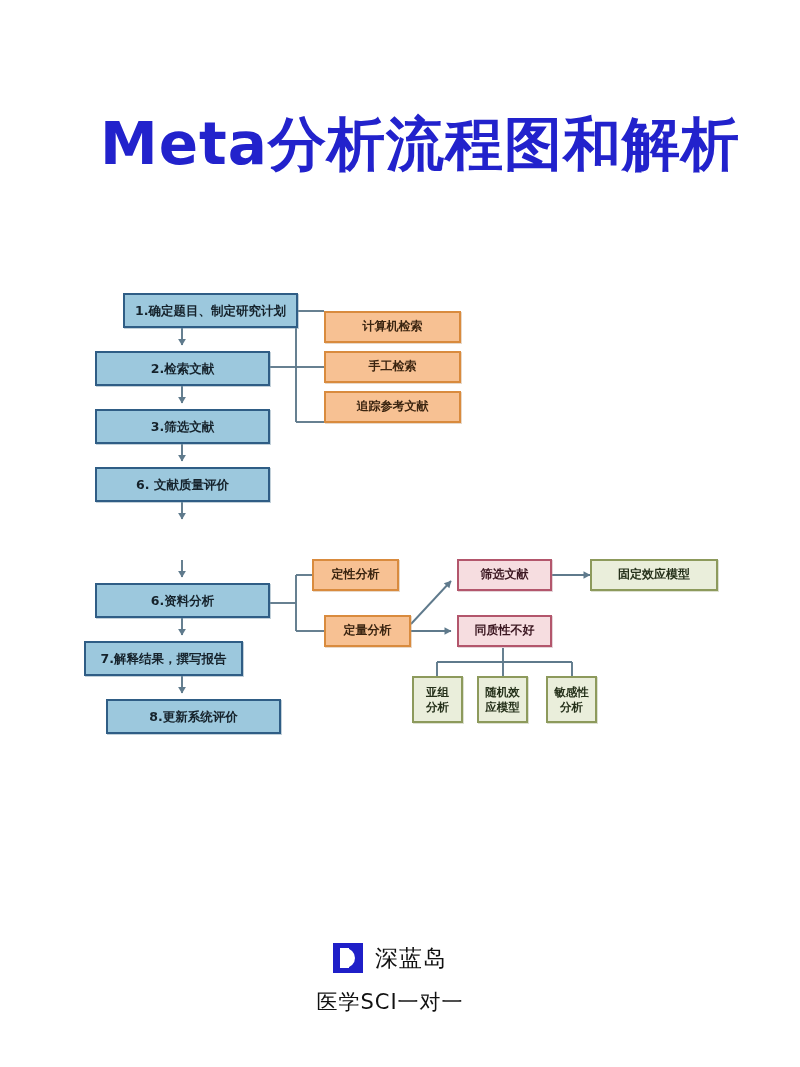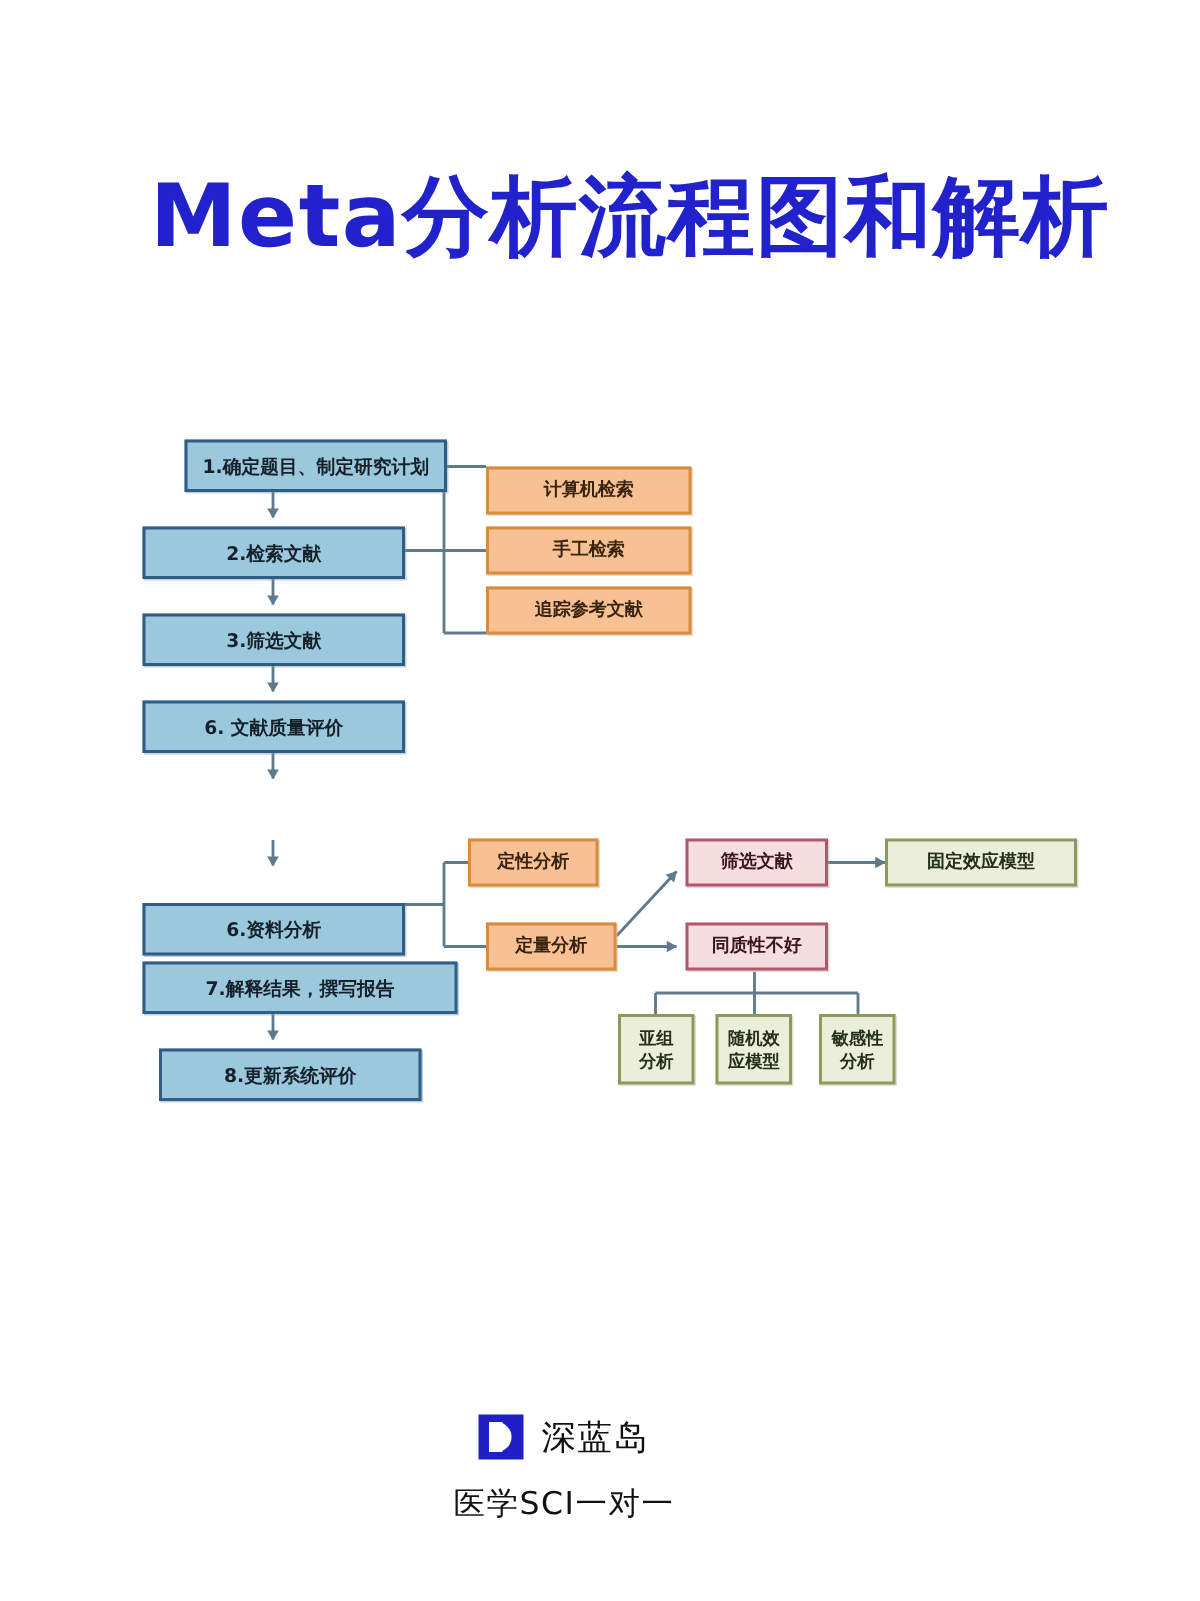--- a/index.html
+++ b/index.html
@@ -97,21 +97,21 @@
     box-shadow: 1px 1px 0 rgba(170,180,140,0.4);
   }
   .n-green.small {
     font-size: 11.5px;
     line-height: 1.25;
   }
 
   
   .footer {
     position: absolute;
-    left: 2px;
+    left: 16px;
     top: 938px;
     width: 748px;
     text-align: center;
   }
   .brand-row {
     display: flex;
     align-items: center;
     justify-content: center;
     gap: 12px;
     height: 40px;
@@ -212,24 +212,24 @@
   </div>
   <div class="node n-blue" style="left:95px;  top:351px; width:175px; height:35px;">
     <span>2.检索文献</span>
   </div>
   <div class="node n-blue" style="left:95px;  top:409px; width:175px; height:35px;">
     <span>3.筛选文献</span>
   </div>
   <div class="node n-blue" style="left:95px;  top:467px; width:175px; height:35px;">
     <span>6. 文献质量评价</span>
   </div>
-  <div class="node n-blue" style="left:95px;  top:583px; width:175px; height:35px;margin-top:19px;">
+  <div class="node n-blue" style="left:95px;  top:583px; width:175px; height:35px;">
     <span>6.资料分析</span>
   </div>
-  <div class="node n-blue" style="left:95px;  top:641px; width:210px; height:35px;text-align:right;">
+  <div class="node n-blue" style="left:84px;  top:641px; width:159px; height:35px;text-align:right;">
     <span>7.解释结果，撰写报告</span>
   </div>
   <div class="node n-blue" style="left:106px;  top:699px; width:175px; height:35px;">
     <span>8.更新系统评价</span>
   </div>
 
   <div class="node n-orange" style="left:324px; top:311px; width:137px; height:32px;">
     <span>计算机检索</span>
   </div>
   <div class="node n-orange" style="left:324px; top:351px; width:137px; height:32px;">

